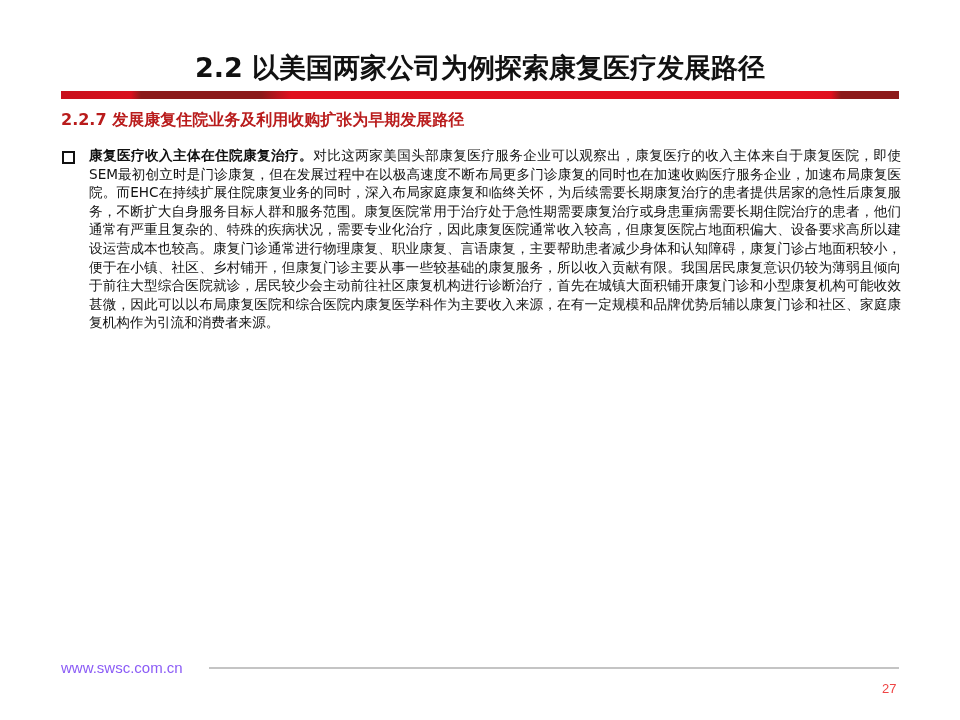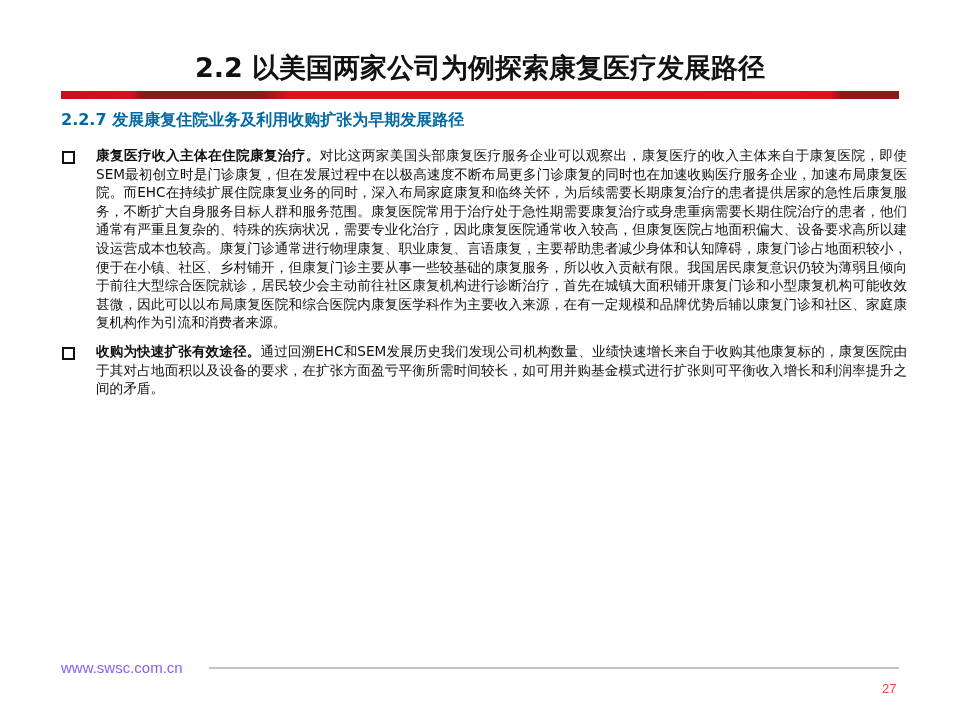--- a/index.html
+++ b/index.html
@@ -13,24 +13,24 @@
   }
   .red-bar {
     position: absolute; left: 61px; top: 91px; width: 838px; height: 8px;
     background: linear-gradient(90deg,
       #c8101c 0px, #d9101e 70px,
       #8b1a1a 80px, #8b1a1a 200px,
       #e0101e 230px, #e3101f 740px,
       #e0101e 770px, #8c1a1a 780px, #8c1a1a 838px);
   }
   .subtitle {
-    position: absolute; left: 61px; top: 110px; font-size: 16px; font-weight: bold; color: #0369a1;
+    position: absolute; left: 61px; top: 110px; font-size: 16px; font-weight: bold; color: #b91c1c;
   }
   .bullets { position: absolute; left: 62px; top: 146px; width: 845px; }
-  .bullet { display: flex; margin-bottom: 10px; gap: 7px; }
+  .bullet { display: flex; margin-bottom: 10px; }
   .box {
     width: 9px; height: 9px; border: 2px solid #111; margin-top: 5px; margin-right: 14px; flex: none;
   }
   .btext {
     font-size: 13.6px; line-height: 18.6px; text-align: justify; width: 812px; color: #111;
   }
   .btext b { font-weight: bold; }
   .footer-url {
     position: absolute; left: 61px; top: 659px; font-size: 15px; color: #8b5cf6;
     font-family: "Liberation Sans", sans-serif;
@@ -50,23 +50,17 @@
 <div class="red-bar"></div>
 <div class="subtitle">2.2.7 发展康复住院业务及利用收购扩张为早期发展路径</div>
 
 <div class="bullets">
   <div class="bullet">
     <span class="box"></span>
     <div class="btext">
       <b>康复医疗收入主体在住院康复治疗。</b><span>对比这两家美国头部康复医疗服务企业可以观察出，康复医疗的收入主体来自于康复医院，即使SEM最初创立时是门诊康复，但在发展过程中在以极高速度不断布局更多门诊康复的同时也在加速收购医疗服务企业，加速布局康复医院。而EHC在持续扩展住院康复业务的同时，深入布局家庭康复和临终关怀，为后续需要长期康复治疗的患者提供居家的急性后康复服务，不断扩大自身服务目标人群和服务范围。康复医院常用于治疗处于急性期需要康复治疗或身患重病需要长期住院治疗的患者，他们通常有严重且复杂的、特殊的疾病状况，需要专业化治疗，因此康复医院通常收入较高，但康复医院占地面积偏大、设备要求高所以建设运营成本也较高。康复门诊通常进行物理康复、职业康复、言语康复，主要帮助患者减少身体和认知障碍，康复门诊占地面积较小，便于在小镇、社区、乡村铺开，但康复门诊主要从事一些较基础的康复服务，所以收入贡献有限。我国居民康复意识仍较为薄弱且倾向于前往大型综合医院就诊，居民较少会主动前往社区康复机构进行诊断治疗，首先在城镇大面积铺开康复门诊和小型康复机构可能收效甚微，因此可以以布局康复医院和综合医院内康复医学科作为主要收入来源，在有一定规模和品牌优势后辅以康复门诊和社区、家庭康复机构作为引流和消费者来源。</span>
     </div>
   </div>
-  <div class="bullet">
-    <span class="box"></span>
-    <div class="btext">
-      <b>收购为快速扩张有效途径。</b><span>通过回溯EHC和SEM发展历史我们发现公司机构数量、业绩快速增长来自于收购其他康复标的，康复医院由于其对占地面积以及设备的要求，在扩张方面盈亏平衡所需时间较长，如可用并购基金模式进行扩张则可平衡收入增长和利润率提升之间的矛盾。</span>
-    </div>
-  </div>
 </div>
 
 <div class="footer-url">www.swsc.com.cn</div>
 <div class="footer-line"></div>
 <div class="page-num">27</div>
 
 </body></html>

